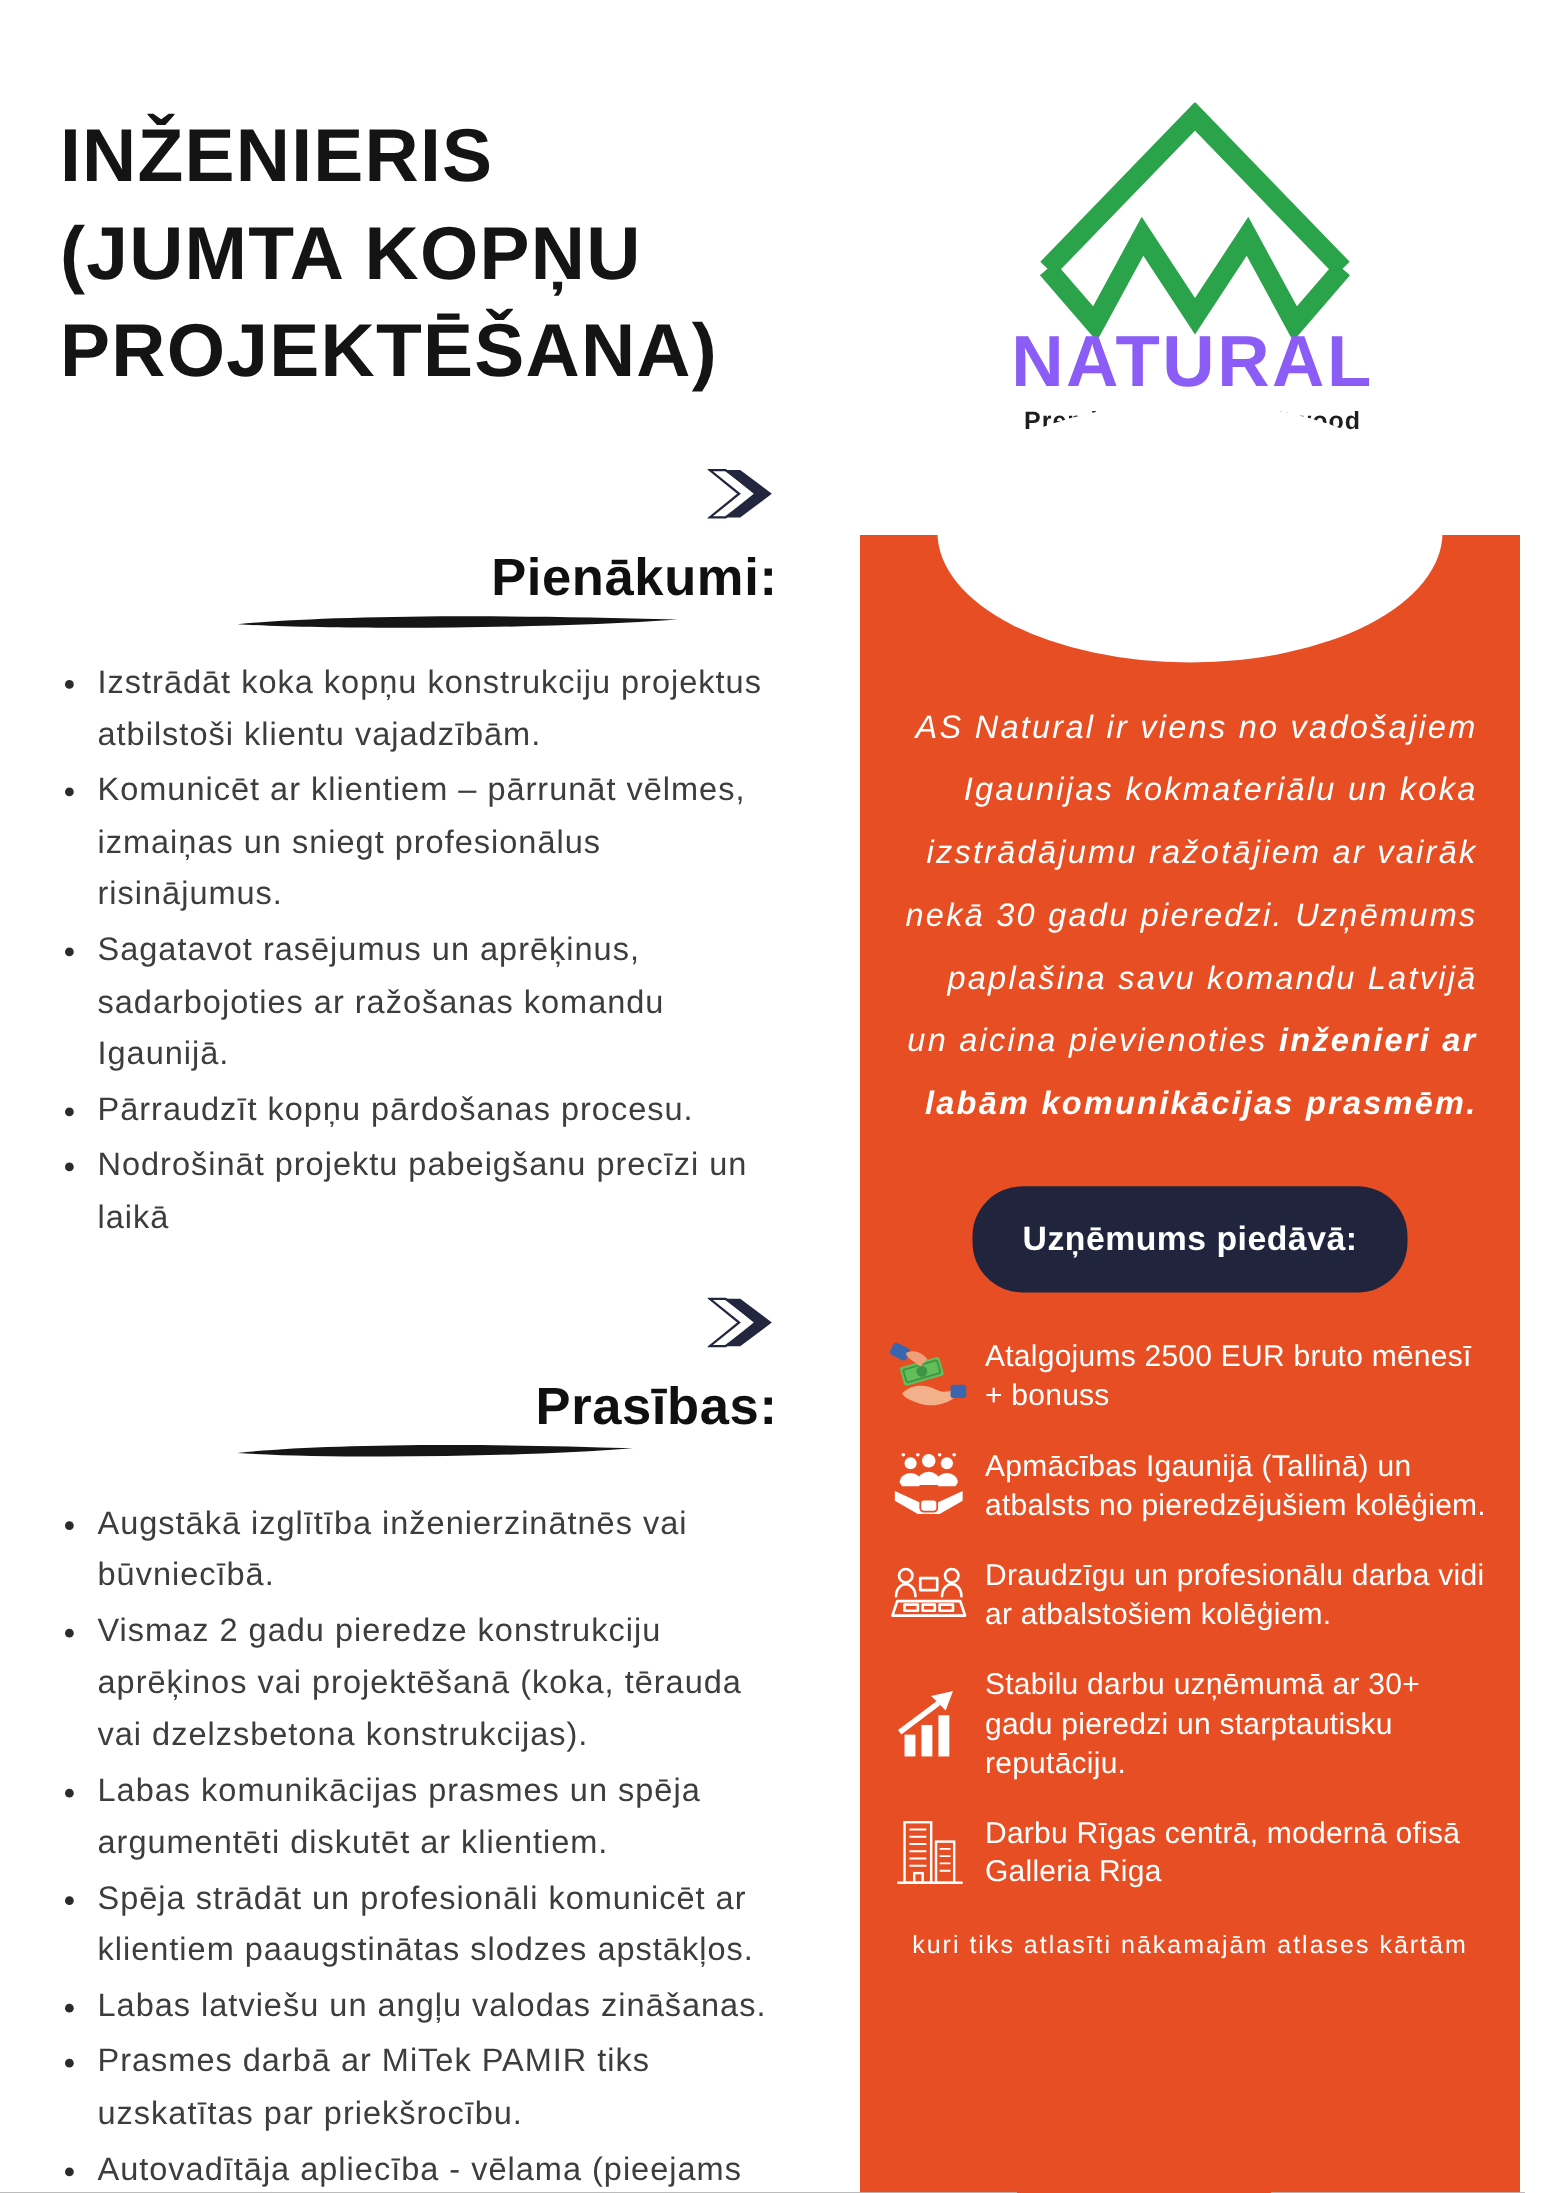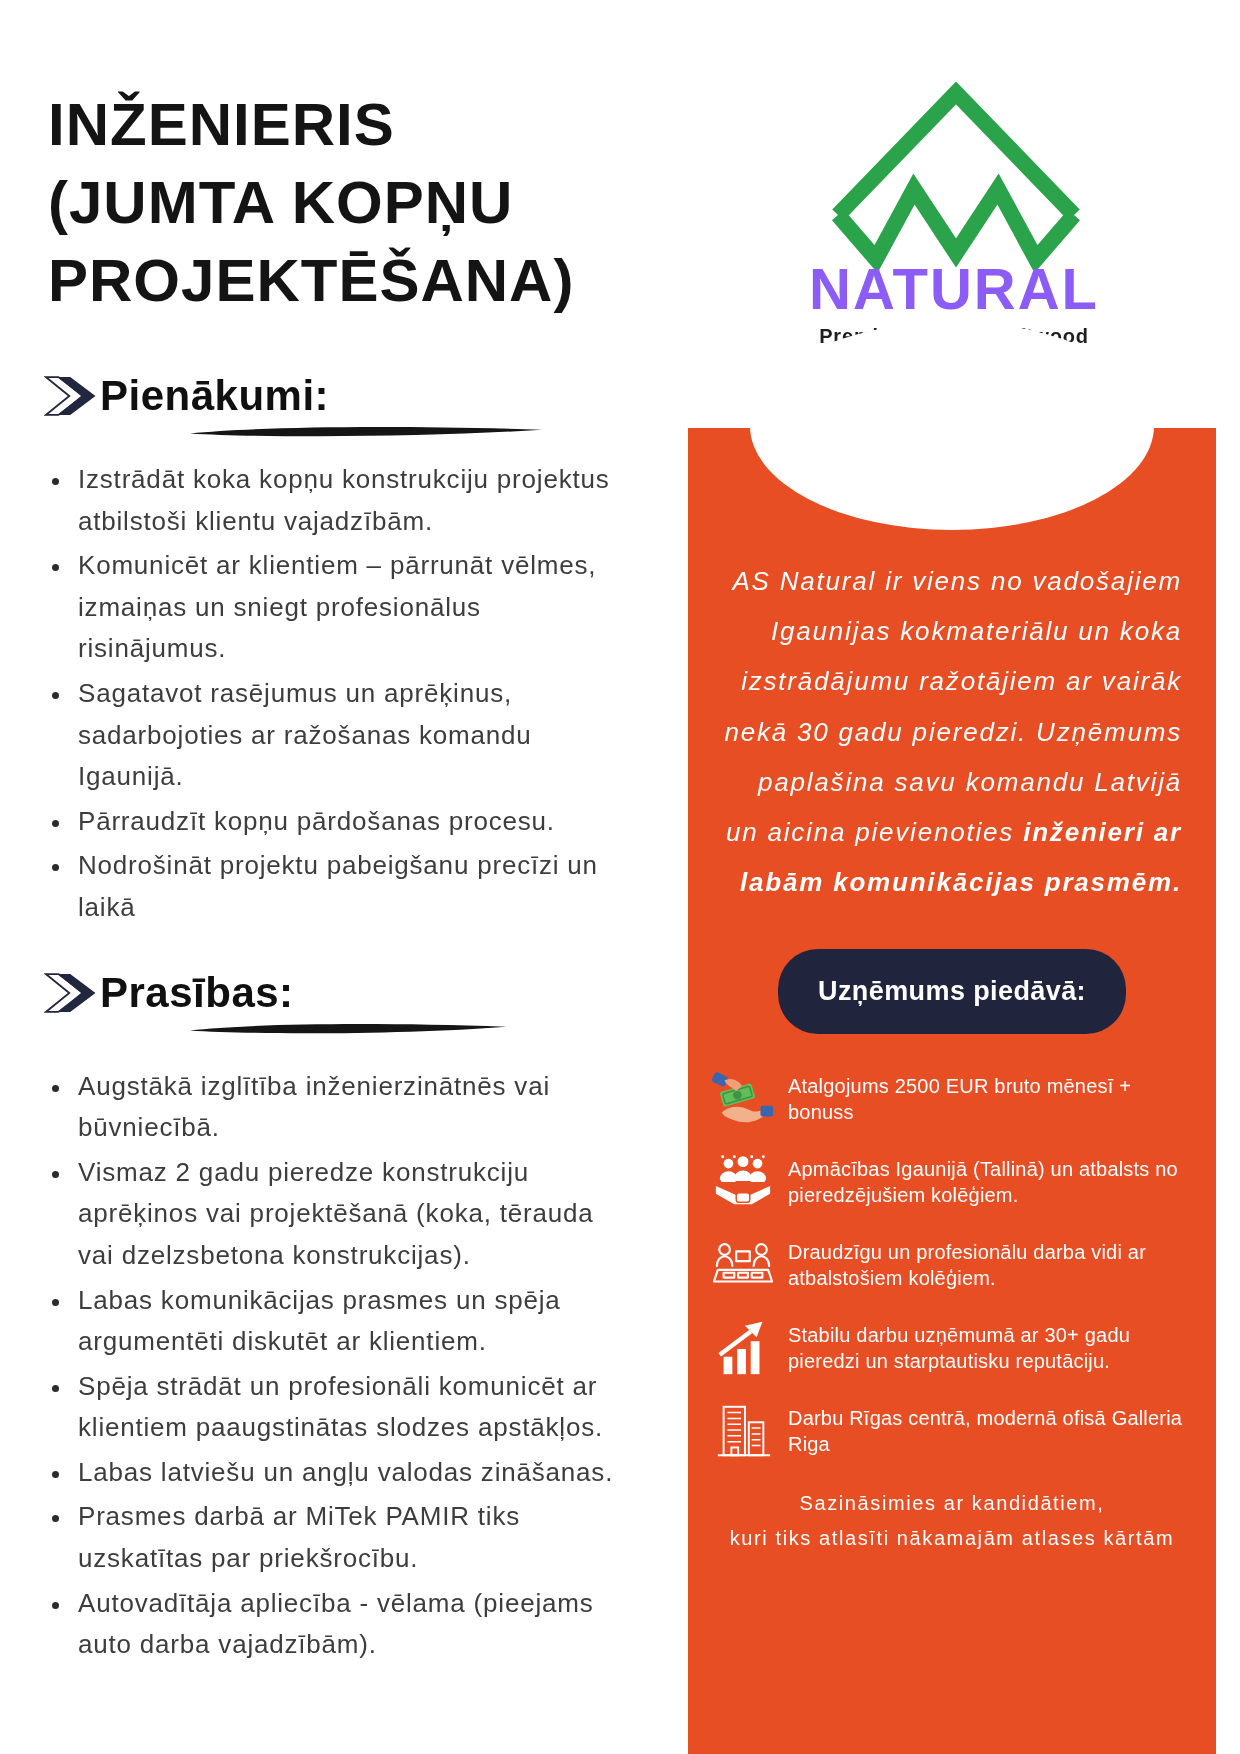--- a/index.html
+++ b/index.html
@@ -20,21 +20,21 @@
     overflow:hidden;
   }
   
   .left-col{position:absolute;left:30px;top:86px;width:592px;}
   .job-title{
     font-size:60px;font-weight:800;letter-spacing:1px;
     line-height:1.3;color:var(--ink);
     padding-left:18px;
     margin-bottom:52px;
   }
-  .section-head{display:flex;align-items:center;margin-left:14px;}
+  .section-head{display:flex;align-items:flex-end;gap:20px;margin-left:14px;flex-direction:column;}
   .chevron{width:56px;height:46px;flex:0 0 auto;}
   .section-title{
     font-size:42px;font-weight:800;color:#101010;letter-spacing:0.5px;
     font-family:"Liberation Sans", sans-serif;
   }
   .swoosh{display:block;width:358px;height:15px;margin:4px 0 20px 158px;}
   .swoosh-short{width:322px;}
   .bullets{
     list-style:disc outside;
     margin:14px 0 40px 0;
@@ -76,21 +76,21 @@
   .panel-intro .intro-bold{font-weight:700;}
   .offer-badge{
     display:block;margin:42px auto 0;width:max-content;
     background:var(--navy);color:#fff;
     font-size:27px;font-weight:700;letter-spacing:0.4px;
     padding:27px 40px;border-radius:40px;
   }
   .benefits{margin:36px 0 0 0;padding:0 20px 0 24px;display:flex;flex-direction:column;gap:25px;}
   .benefit{display:flex;align-items:center;gap:14px;}
   .benefit-icon{width:62px;height:58px;flex:0 0 auto;}
-  .benefit-text{font-size:20px;line-height:1.3;letter-spacing:0.2px;}
+  .benefit-text{font-size:24px;line-height:1.3;letter-spacing:0.2px;}
   .panel-footer{
     margin-top:26px;text-align:center;
     font-size:20px;letter-spacing:1.6px;line-height:1.75;
     white-space:nowrap;
   }
 </style>
 </head>
 <body>
 
 <div class="page">
@@ -226,18 +226,17 @@
           <rect x="38" y="20" width="15" height="34"></rect>
           <path d="M41 26 H50 M41 32 H50 M41 38 H50 M41 44 H50" stroke-width="1.6"></path>
           <path d="M6 54 H60"></path>
         </svg>
         <p class="benefit-text">Darbu Rīgas centrā, modernā ofisā Galleria Riga</p>
       </div>
 
     </div>
 
     <div class="panel-footer">
-      <div>Sazināsimies ar kandidātiem,</div>
       <div>kuri tiks atlasīti nākamajām atlases kārtām</div>
     </div>
   </div>
 
 </div>
 
 </body></html>

